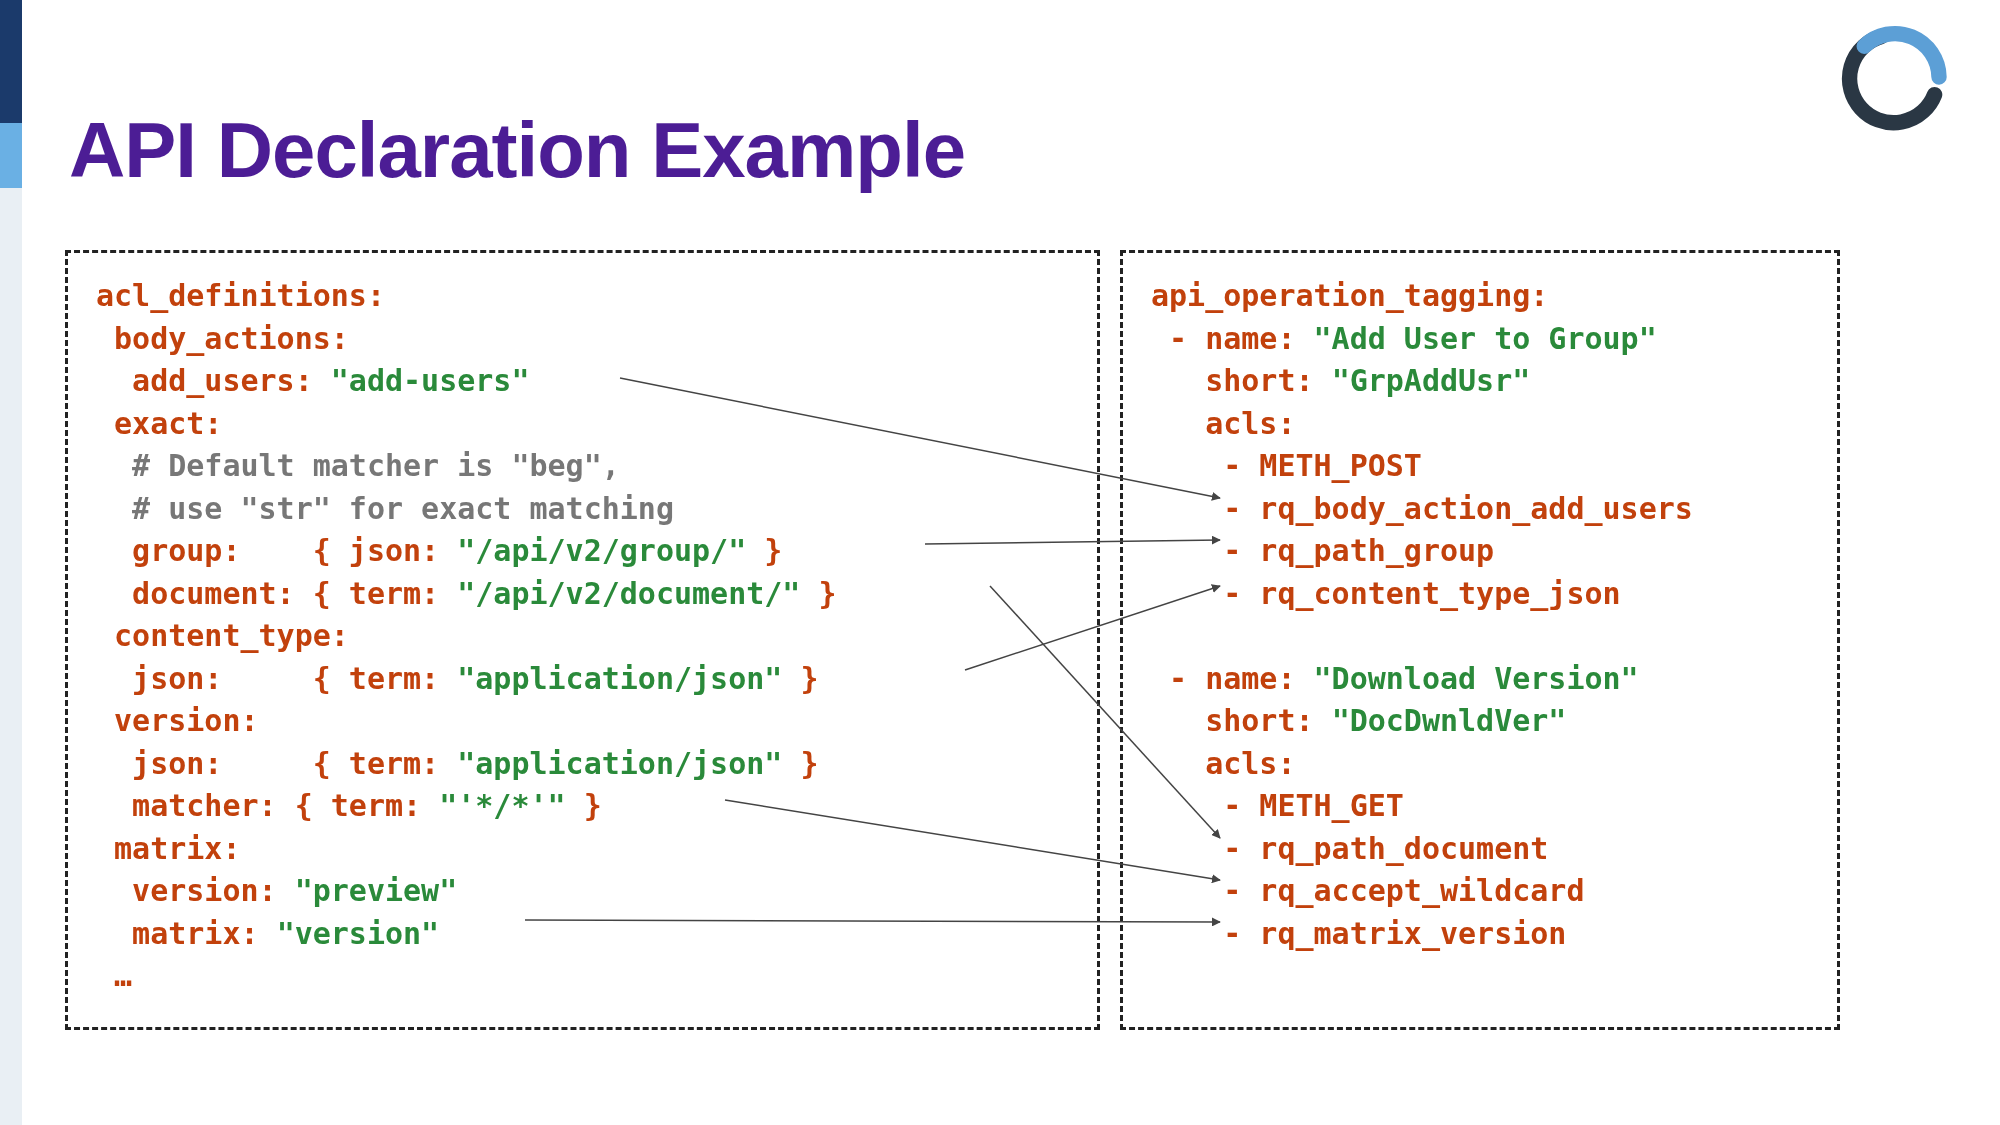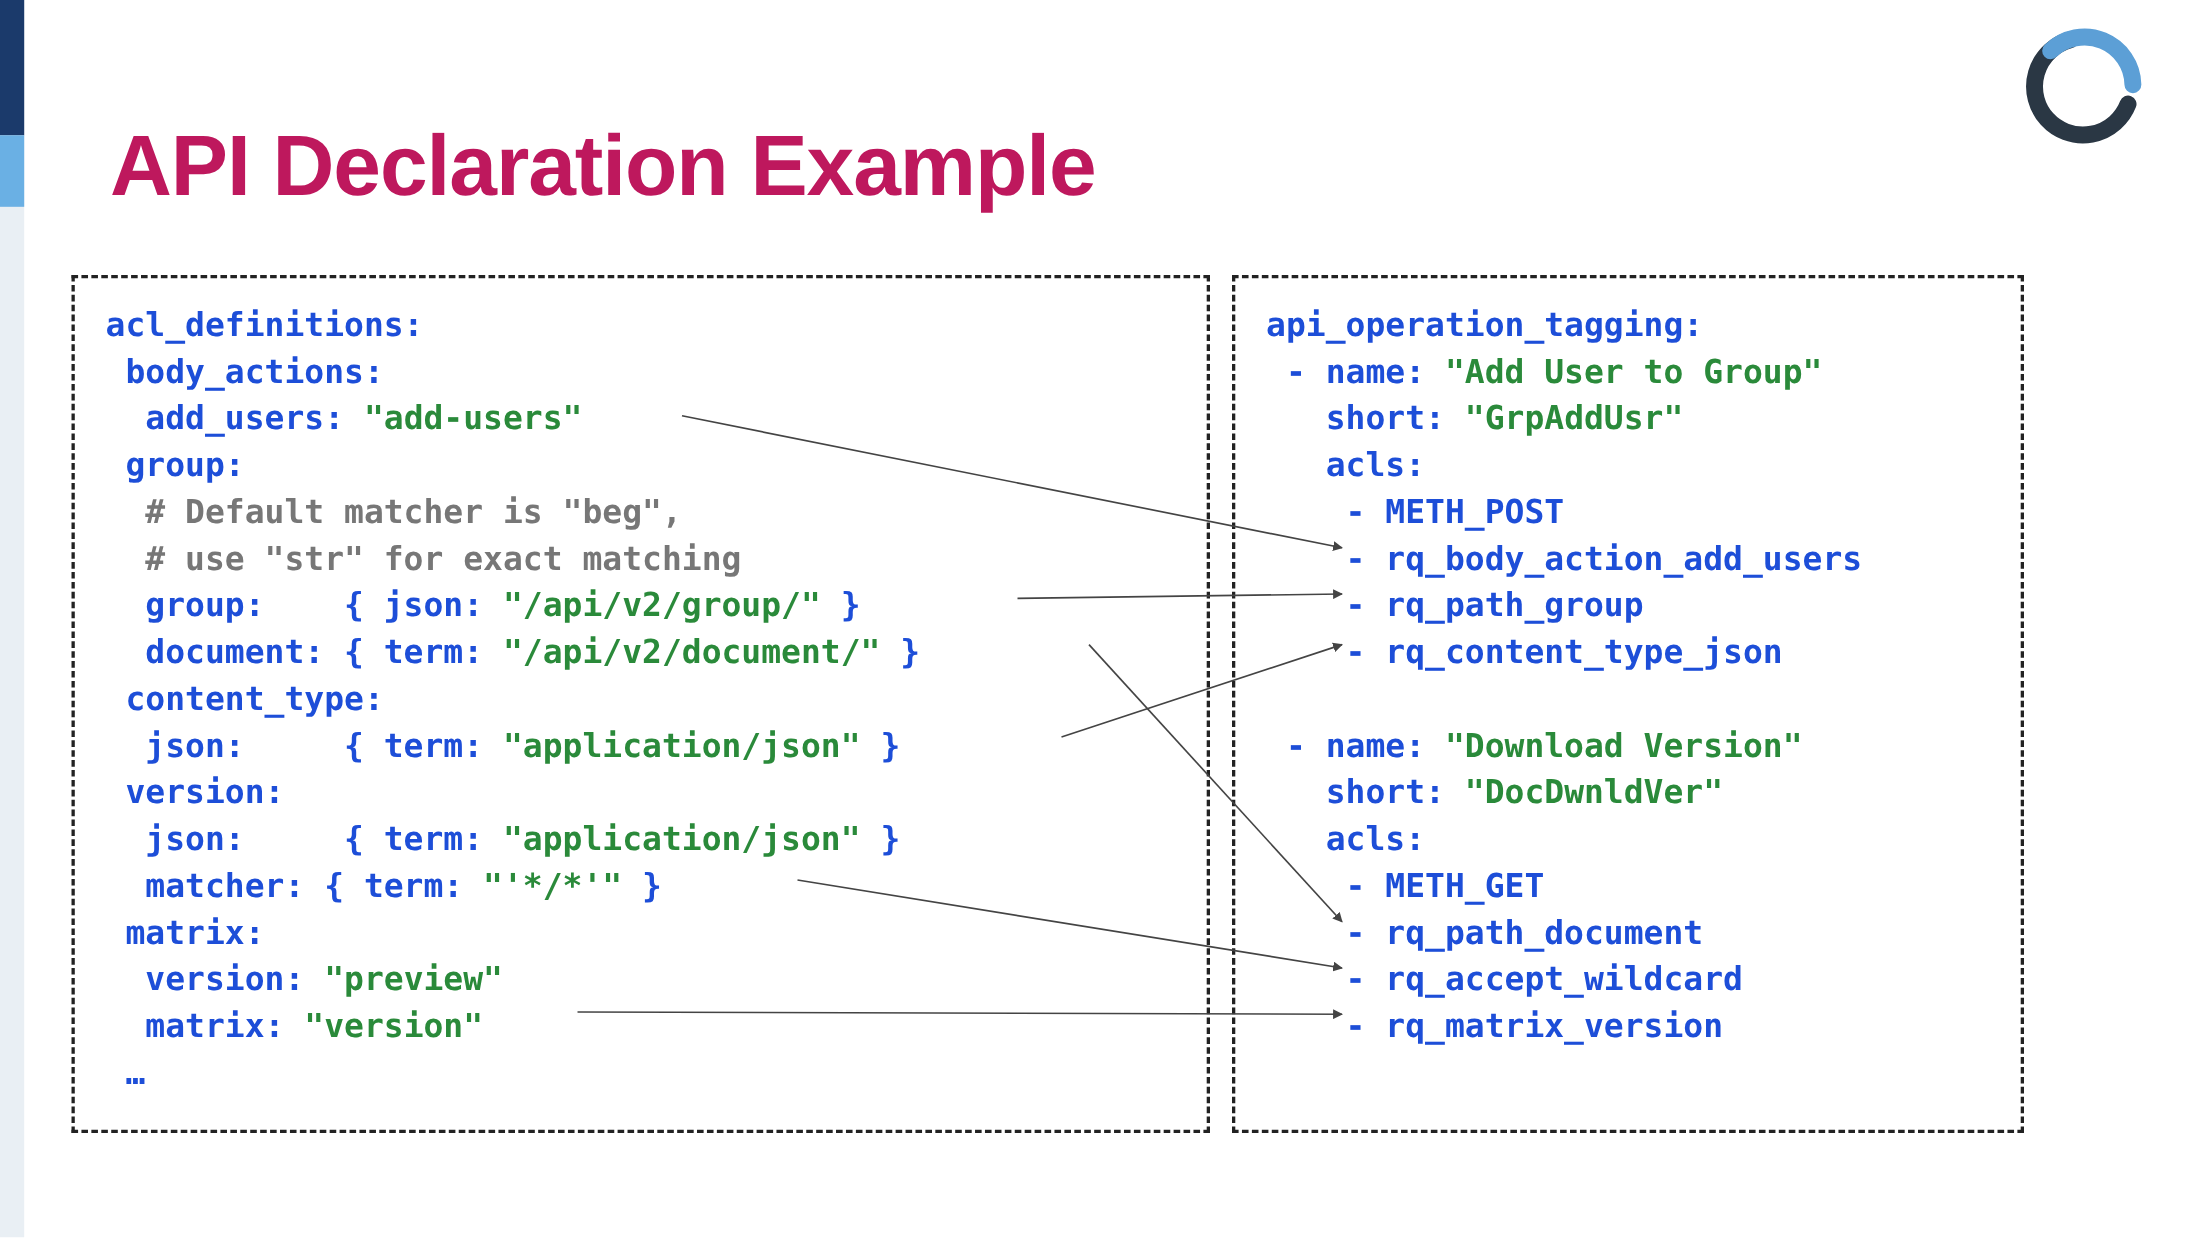--- a/index.html
+++ b/index.html
@@ -35,27 +35,27 @@
   .left-band-light {
     position: absolute;
     left: 0;
     top: 123px;
     width: 22px;
     height: 65px;
     background: #6ab0e4;
   }
   h1.title {
     position: absolute;
-    left: 100px;
+    left: 69px;
     top: 105px;
     margin: 0;
     font-weight: 800;
     font-size: 78px;
     letter-spacing: -1px;
-    color: #be185d;
+    color: #4c1d95;
   }
   .logo {
     position: absolute;
     right: 50px;
     top: 22px;
     width: 110px;
     height: 110px;
   }
   .code-box {
     position: absolute;
@@ -74,21 +74,21 @@
     top: 250px;
     width: 1035px;
     height: 780px;
   }
   .box-right {
     left: 1120px;
     top: 250px;
     width: 720px;
     height: 780px;
   }
-  .key { color: #1d4ed8; }
+  .key { color: #c2410c; }
   .str { color: #2a8a3a; }
   .cmt { color: #777; }
   svg.connectors {
     position: absolute;
     left: 0;
     top: 0;
     width: 2000px;
     height: 1125px;
     pointer-events: none;
   }
@@ -109,21 +109,21 @@
 
       <path d="M 86 66 A 40 40 0 1 1 38 13" fill="none" stroke="#2a3744" stroke-width="14" stroke-linecap="round"></path>
 
       <path d="M 22 22 A 40 40 0 0 1 90 50" fill="none" stroke="#5c9fd6" stroke-width="14" stroke-linecap="round"></path>
     </svg>
   </div>
 
   <div class="code-box box-left"><span class="key">acl_definitions:</span>
 <span class="key"> body_actions:</span>
 <span class="key">  add_users: </span><span class="str">"add-users"</span>
-<span class="key"> group:</span>
+<span class="key"> exact:</span>
 <span class="cmt">  # Default matcher is "beg",</span>
 <span class="cmt">  # use "str" for exact matching</span>
 <span class="key">  group:    { json: </span><span class="str">"/api/v2/group/"</span><span class="key"> }</span>
 <span class="key">  document: { term: </span><span class="str">"/api/v2/document/"</span><span class="key"> }</span>
 <span class="key"> content_type:</span>
 <span class="key">  json:     { term: </span><span class="str">"application/json"</span><span class="key"> }</span>
 <span class="key"> version:</span>
 <span class="key">  json:     { term: </span><span class="str">"application/json"</span><span class="key"> }</span>
 <span class="key">  matcher: { term: </span><span class="str">"'*/*'"</span><span class="key"> }</span>
 <span class="key"> matrix:</span>

